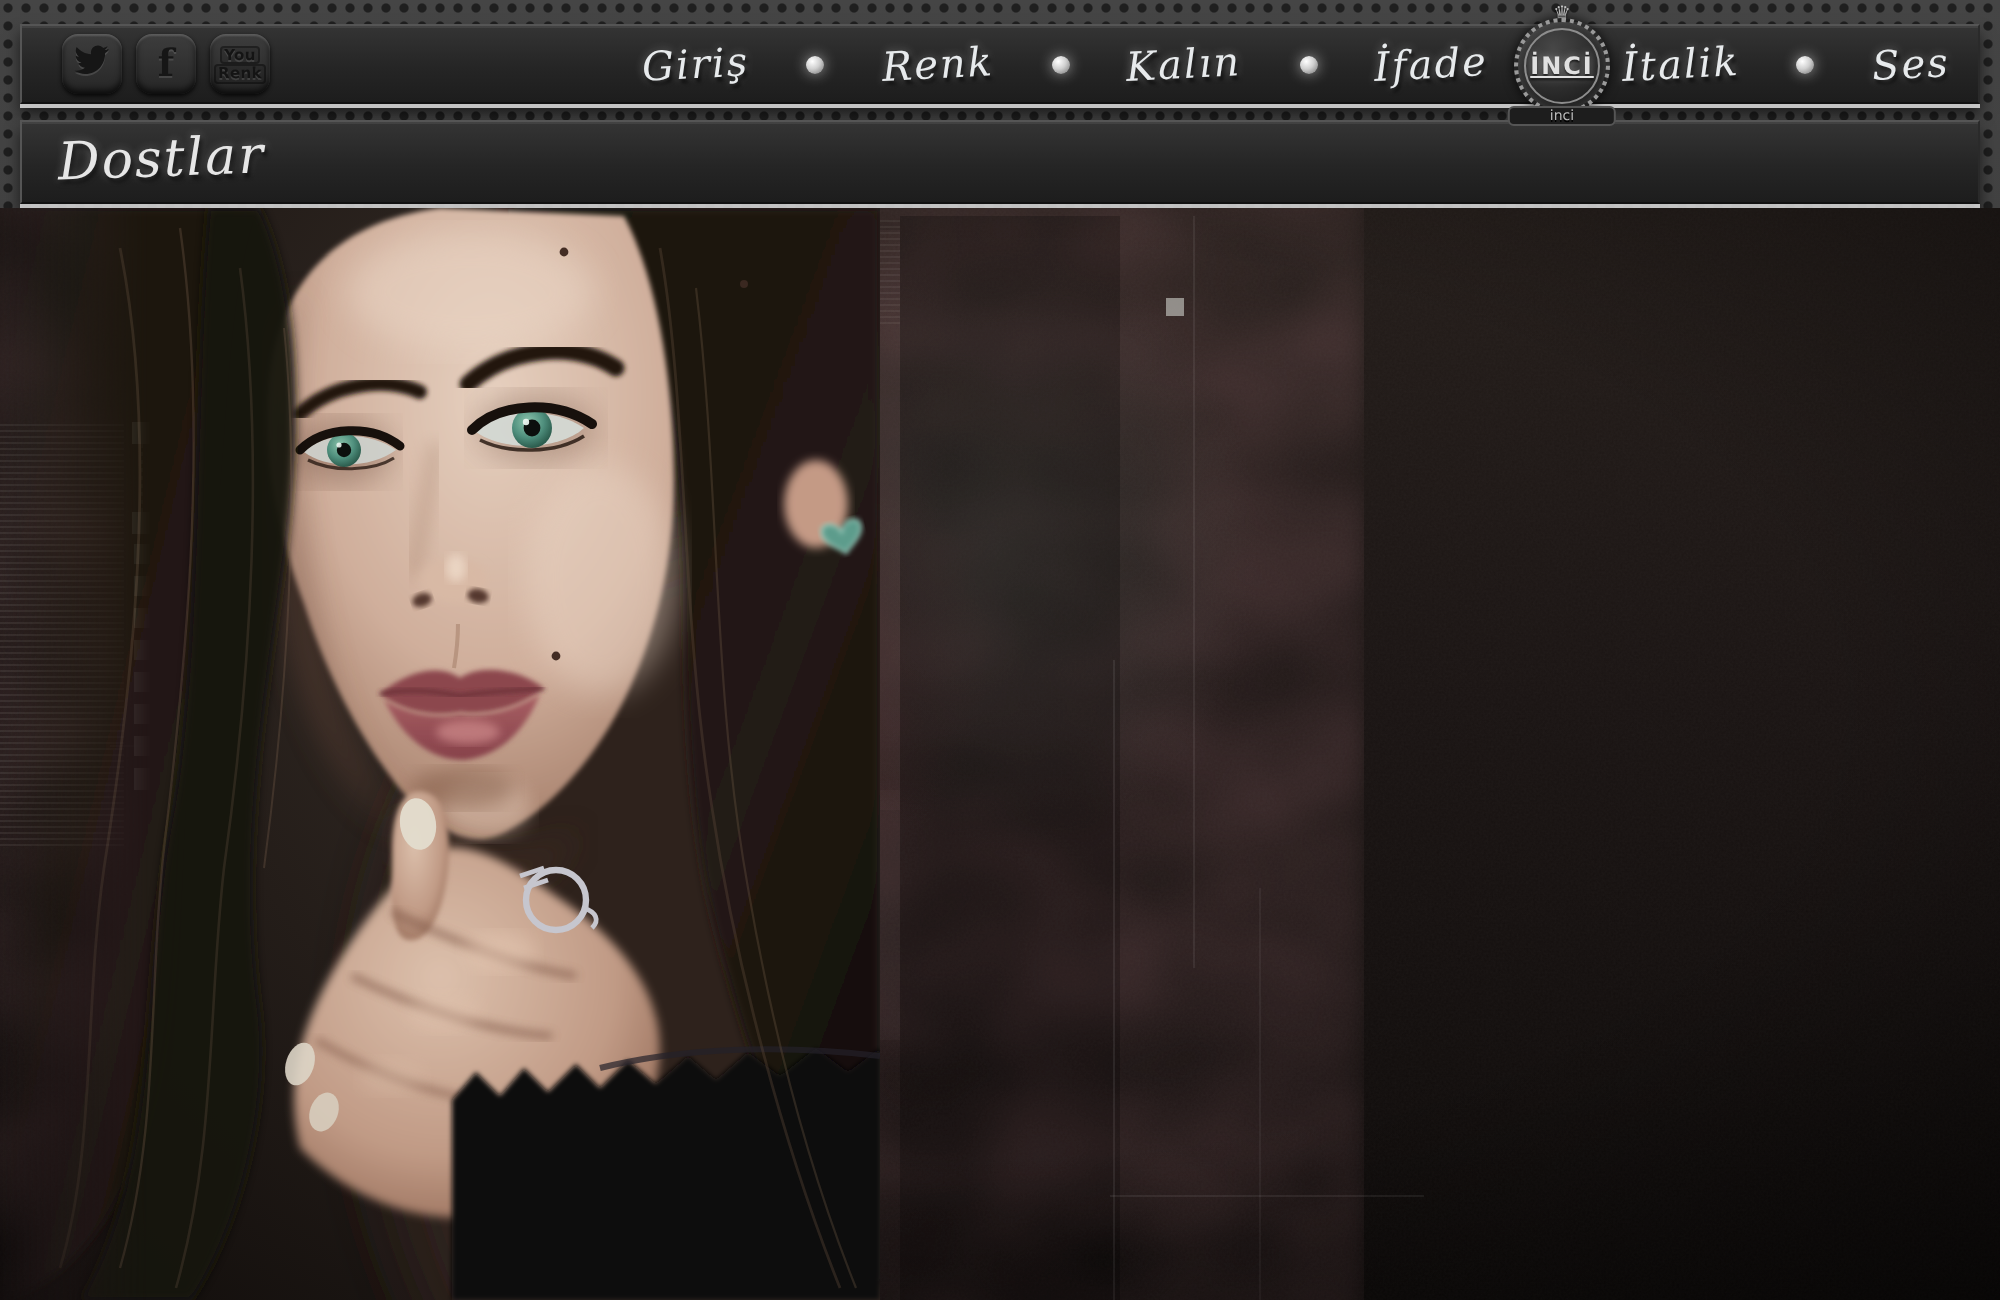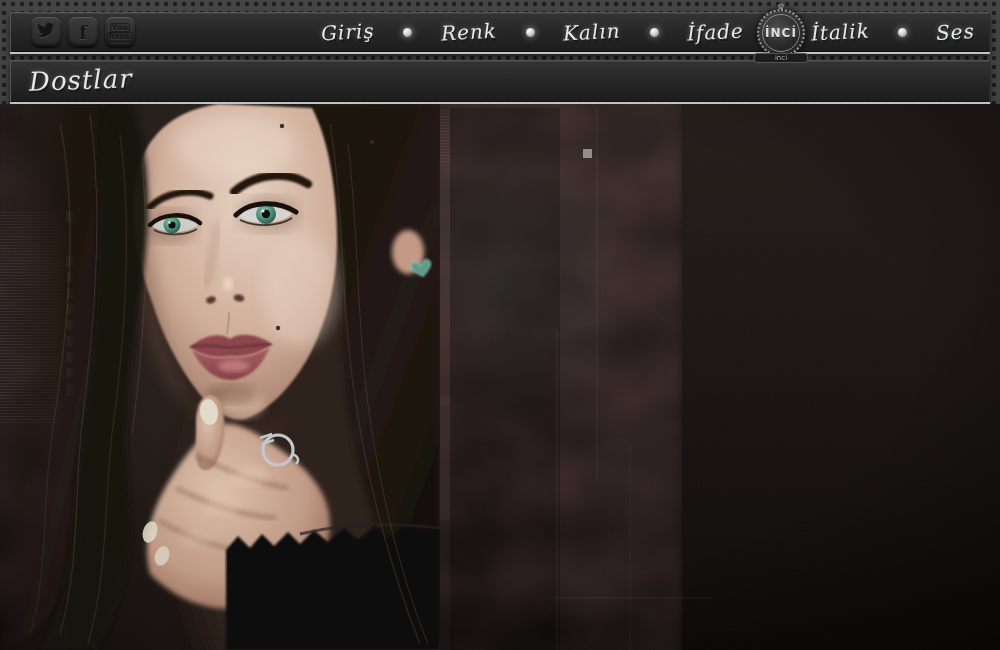--- a/index.html
+++ b/index.html
@@ -40,21 +40,21 @@
     box-shadow:0 0 7px rgba(255,255,255,.55);}
   .badge{position:absolute;left:436px;top:-4px;width:48px;height:48px;z-index:3;cursor:pointer;}
   .badge .ring{position:absolute;inset:0;border-radius:50%;
     border:2px dotted #9a9a9a;
     background:radial-gradient(circle at 40% 30%,#474747,#222 70%,#171717);
     box-shadow:0 0 6px rgba(0,0,0,.8), inset 0 0 4px rgba(255,255,255,.15);
     display:flex;align-items:center;justify-content:center;}
   .badge .inner{border:1px solid #8d8d8d;border-radius:50%;width:36px;height:36px;
     display:flex;align-items:center;justify-content:center;
     font-size:12px;font-weight:bold;letter-spacing:1px;color:#e0e0e0;
-    text-shadow:0 0 4px rgba(255,255,255,.4),0 1px 1px #000;}
+    text-shadow:0 0 4px rgba(255,255,255,.4),0 1px 1px #000;text-decoration:underline;}
   .badge .crown{position:absolute;top:-7px;left:50%;transform:translateX(-50%);
     font-size:10px;color:#c9c9c9;text-shadow:0 1px 1px #000;}
   .badge .sub{position:absolute;bottom:-6px;left:50%;transform:translateX(-50%);
     font-size:7px;color:#bdbdbd;background:#1d1d1d;border:1px solid #555;
     border-radius:3px;padding:0 20px;text-shadow:0 1px 0 #000;}
 
   .friends-label{position:absolute;left:18px;top:4px;
     font-family:"DejaVu Serif",serif;font-style:italic;font-size:26px;
     color:#e6e6e6;letter-spacing:1px;transform:rotate(-2deg);
     text-shadow:0 0 5px rgba(255,255,255,.3), 1px 2px 2px #000;cursor:pointer;}

